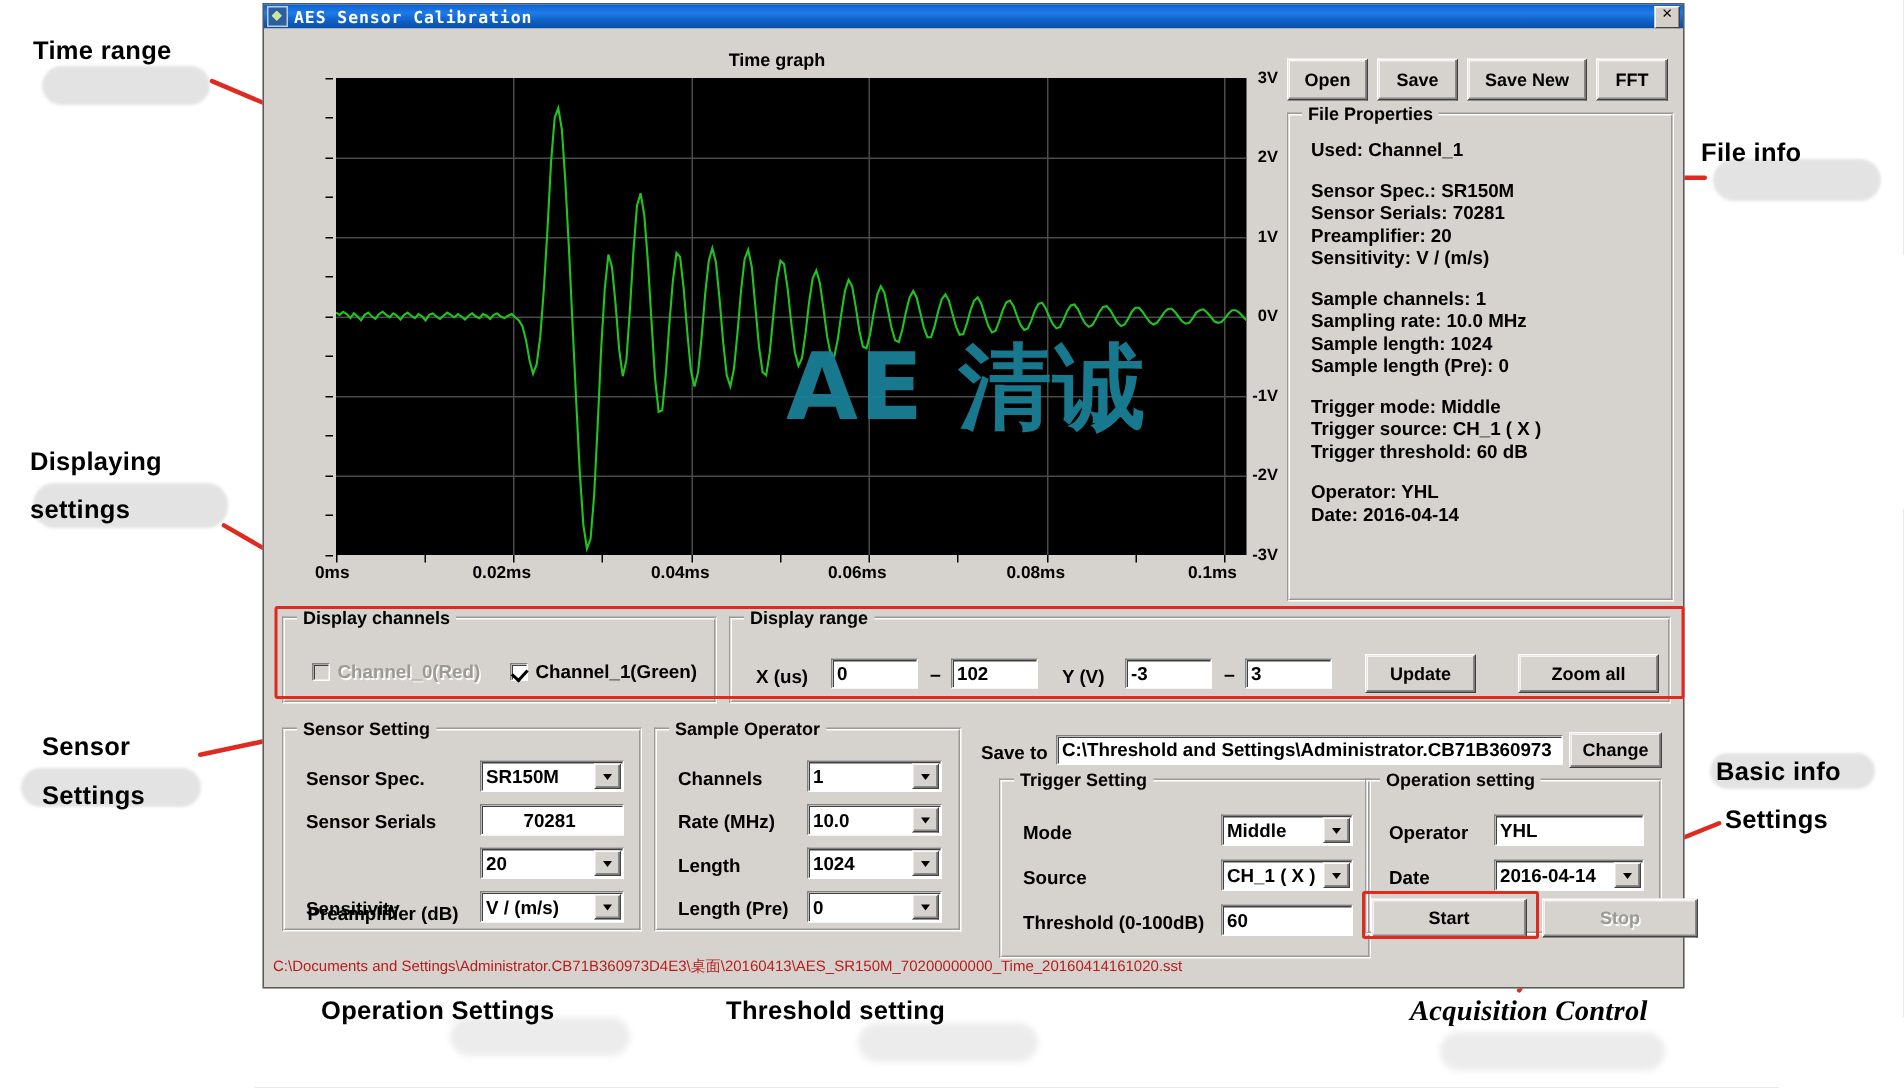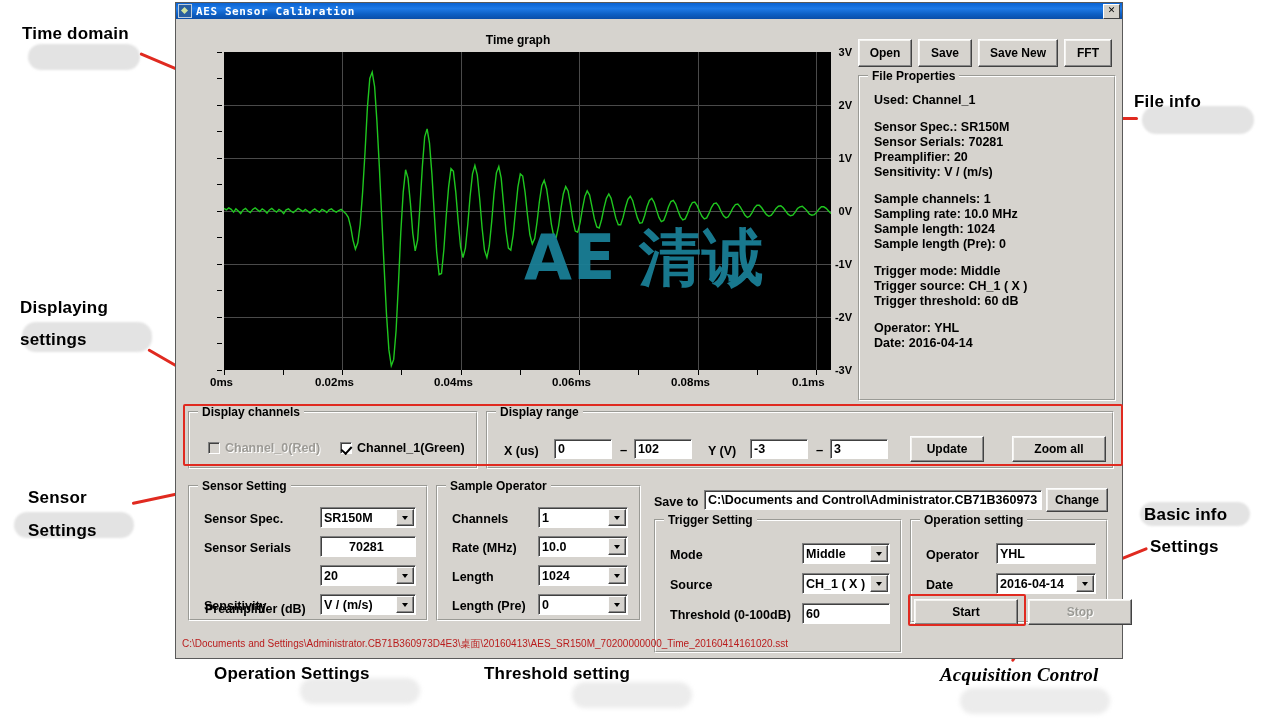--- a/index.html
+++ b/index.html
@@ -101,21 +101,21 @@
 
 <div class="smudge" style="left:28px;top:44px;width:112px;height:26px;"></div>
 <div class="smudge" style="left:22px;top:322px;width:130px;height:30px;"></div>
 <div class="smudge" style="left:14px;top:512px;width:120px;height:26px;"></div>
 <div class="smudge" style="left:1142px;top:106px;width:112px;height:28px;"></div>
 <div class="smudge" style="left:1140px;top:502px;width:110px;height:24px;"></div>
 <div class="smudge2" style="left:300px;top:678px;width:120px;height:26px;"></div>
 <div class="smudge2" style="left:572px;top:682px;width:120px;height:26px;"></div>
 <div class="smudge2" style="left:960px;top:688px;width:150px;height:26px;"></div>
 
-<div class="anno" style="left:22px;top:24px;">Time domain</div>
+<div class="anno" style="left:22px;top:24px;">Time range</div>
 <div class="anno" style="left:20px;top:298px;">Displaying</div>
 <div class="anno" style="left:20px;top:330px;">settings</div>
 <div class="anno" style="left:28px;top:488px;">Sensor</div>
 <div class="anno" style="left:28px;top:521px;">Settings</div>
 <div class="anno" style="left:1134px;top:92px;">File info</div>
 <div class="anno" style="left:1144px;top:505px;">Basic info</div>
 <div class="anno" style="left:1150px;top:537px;">Settings</div>
 <div class="anno" style="left:214px;top:664px;">Operation Settings</div>
 <div class="anno" style="left:484px;top:664px;">Threshold setting</div>
 <div class="anno italic" style="left:940px;top:664px;">Acquisition Control</div>
@@ -307,24 +307,24 @@
         </div>
         <span class="lbl" style="position:absolute;left:14px;top:112px;">Length (Pre)</span>
         <div class="combo" style="position:absolute;left:100px;top:107px;width:90px;height:21px;">
           <span>0</span>
           <span class="arrow"></span>
         </div>
       </div>
     </div>
 
     <span class="lbl" style="position:absolute;left:478px;top:476px;">Save to</span>
-    <div class="tf" style="position:absolute;left:528px;top:471px;width:338px;height:20px;">C:\Documents and Control\Administrator.CB71B360973</div>
+    <div class="tf" style="position:absolute;left:528px;top:471px;width:338px;height:20px;">C:\Threshold and Settings\Administrator.CB71B360973</div>
     <div class="btn" style="position:absolute;left:870px;top:469px;width:62px;height:24px;">Change</div>
 
-    <div class="grp" style="left:478px;top:500px;width:248px;height:134px;">
+    <div class="grp" style="left:490px;top:500px;width:248px;height:120px;">
       <div class="inner">
         <div class="grp-legend">Trigger Setting</div>
         <span class="lbl" style="position:absolute;left:14px;top:27px;">Mode</span>
         <div class="combo" style="position:absolute;left:146px;top:22px;width:88px;height:21px;">
           <span>Middle</span>
           <span class="arrow"></span>
         </div>
         <span class="lbl" style="position:absolute;left:14px;top:57px;">Source</span>
         <div class="combo" style="position:absolute;left:146px;top:52px;width:88px;height:21px;">
           <span>CH_1 ( X )</span>

